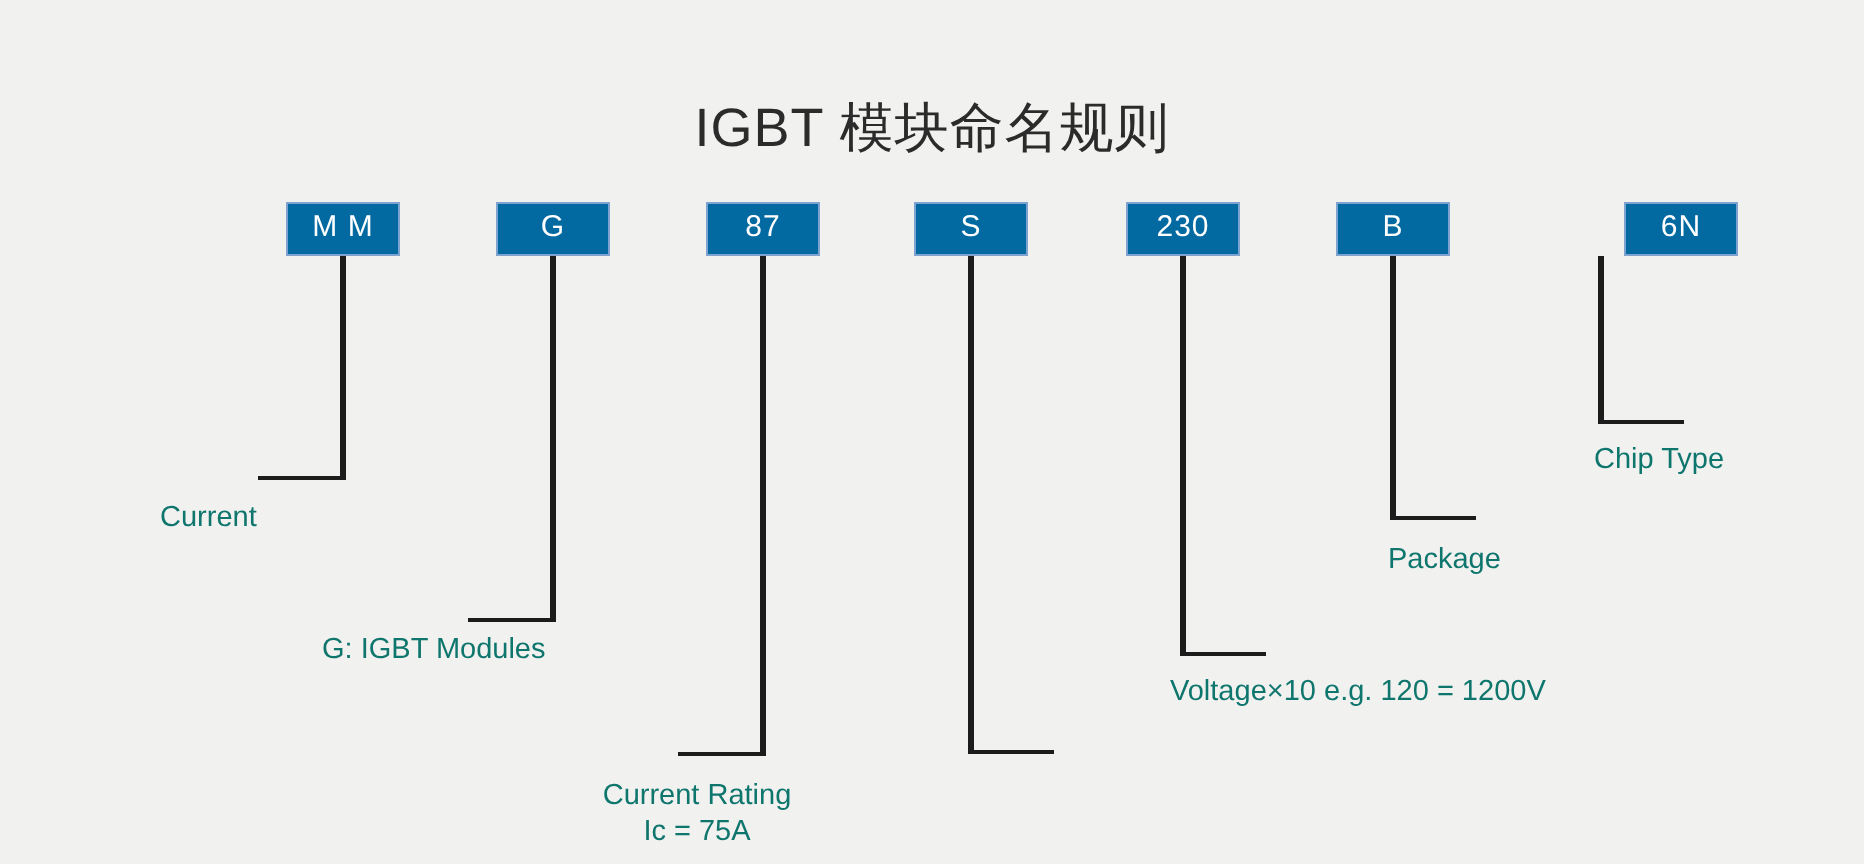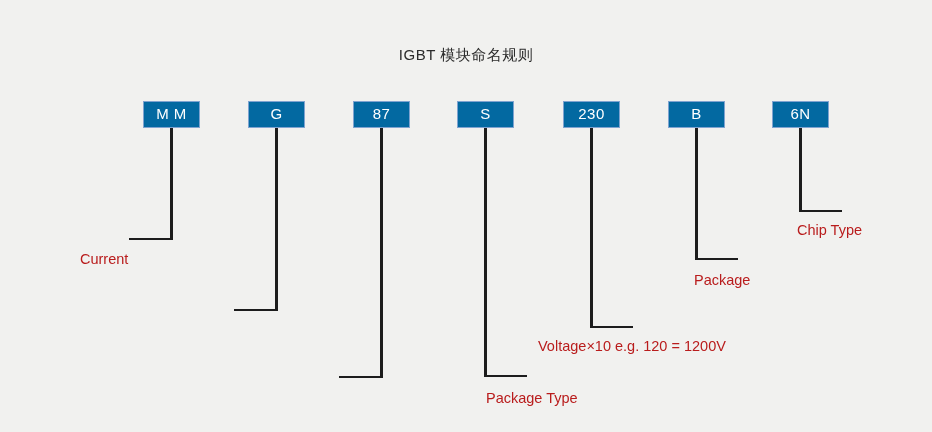--- a/index.html
+++ b/index.html
@@ -7,21 +7,21 @@
     position:relative;
     width:932px;height:432px;
     background:#f1f1ef;
     font-family:"Liberation Sans", sans-serif;
     overflow:hidden;
   }
   .title{
     position:absolute;
     top:46px;left:0;width:100%;
     text-align:center;
-    font-size:15px;
+    font-size:27px;
     font-weight:400;
     color:#2b2b2b;
     margin:0;
     letter-spacing:0.5px;
   }
   .box{
     position:absolute;
     top:101px;
     width:57px;height:27px;
     box-sizing:border-box;
@@ -33,21 +33,21 @@
     text-align:center;
     line-height:23px;
     letter-spacing:0.5px;
   }
   #box0{left:143px}
   #box1{left:248px}
   #box2{left:353px}
   #box3{left:457px}
   #box4{left:563px}
   #box5{left:668px}
-  #box6{left:772px}
+  #box6{left:812px}
 
   .vline{position:absolute;top:128px;width:2.5px;background:#1c1c1c;}
   #v0{left:170px;height:112px;}
   #v1{left:275px;height:183px;}
   #v2{left:380px;height:250px;}
   #v3{left:484px;height:249px;}
   #v4{left:590px;height:200px;}
   #v5{left:695px;height:132px;}
   #v6{left:799px;height:84px;}
 
@@ -56,29 +56,29 @@
   #h1{left:234px;top:308.5px;}
   #h2{left:339px;top:375.5px;}
   #h3{left:484px;top:374.5px;}
   #h4{left:590px;top:325.5px;}
   #h5{left:695px;top:257.5px;}
   #h6{left:799px;top:209.5px;}
 
   .lbl{
     position:absolute;
     font-size:14.5px;
-    color:#b91c1c;
+    color:#0f766e;
     white-space:pre-line;
     line-height:1.25;
   }
   #l0{left:80px;top:250px;}
   #l1{left:161px;top:316px;}
   #l2{left:280px;top:389px;width:137px;text-align:center;}
   #l3{left:486px;top:389px;}
-  #l4{left:538px;top:337px;}
+  #l4{left:585px;top:337px;}
   #l5{left:694px;top:271px;}
   #l6{left:797px;top:221px;}
 </style>
 </head>
 <body>
 
 <div class="screen">
   <h1 class="title">IGBT 模块命名规则</h1>
 
   <div class="box" id="box0">M M</div>
@@ -99,17 +99,19 @@
 
   <div class="hline" id="h0"></div>
   <div class="hline" id="h1"></div>
   <div class="hline" id="h2"></div>
   <div class="hline" id="h3"></div>
   <div class="hline" id="h4"></div>
   <div class="hline" id="h5"></div>
   <div class="hline" id="h6"></div>
 
   <div class="lbl" id="l0">Current</div>
-  <div class="lbl" id="l3">Package Type</div>
+  <div class="lbl" id="l1">G: IGBT Modules</div>
+  <div class="lbl" id="l2">Current Rating
+Ic = 75A</div>
   <div class="lbl" id="l4">Voltage×10 e.g. 120 = 1200V</div>
   <div class="lbl" id="l5">Package</div>
   <div class="lbl" id="l6">Chip Type</div>
 </div>
 
 </body></html>

